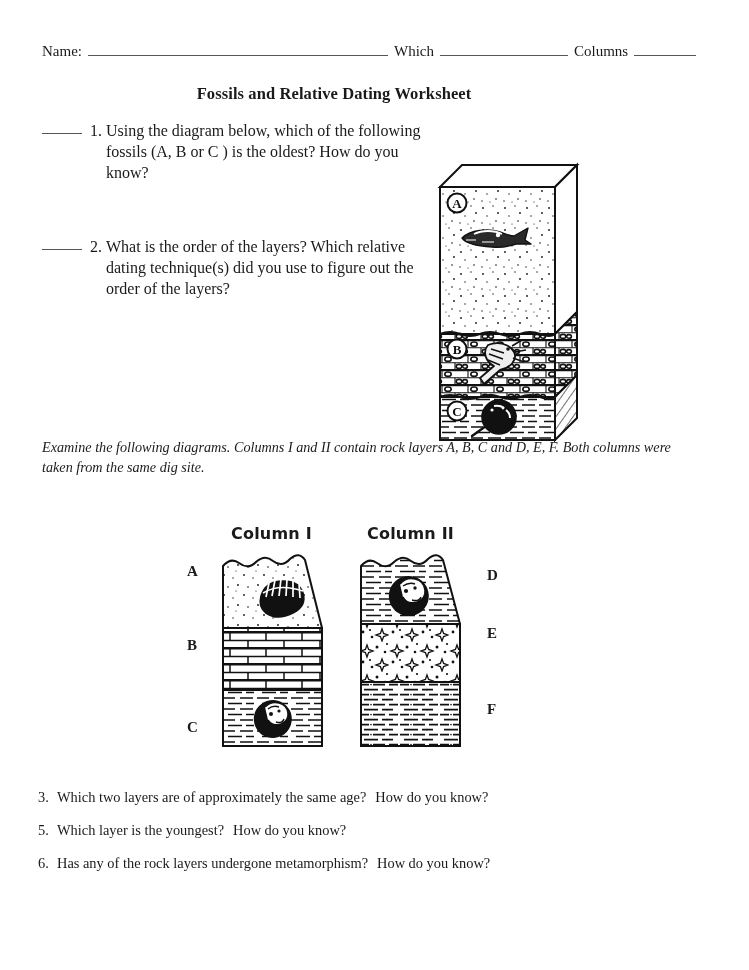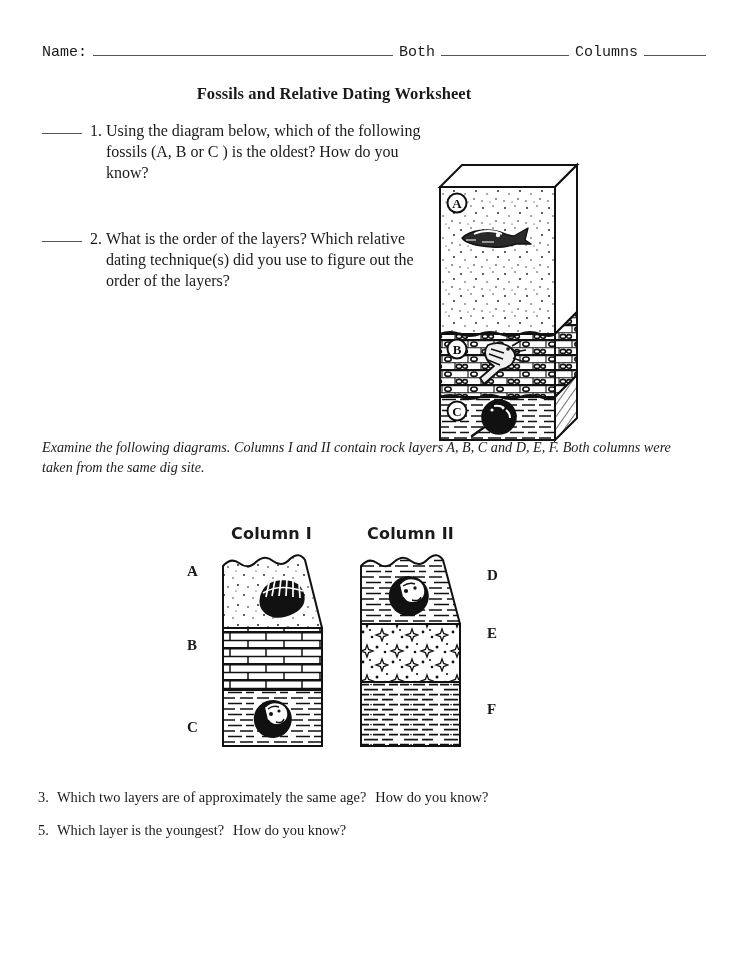--- a/index.html
+++ b/index.html
@@ -20,21 +20,20 @@
   
   #name-row {
     position: absolute;
     left: 42px;
     top: 42px;
     width: 665px;
     height: 22px;
     display: flex;
     align-items: baseline;
     font-size: 15px;
-    font-family: Liberation Mono, monospace;
   }
   .rule {
     border-bottom: 1.3px solid #555;
     height: 13px;
     margin: 0 6px;
     flex: 0 0 auto;
   }
   #name-rule   { width: 300px; }
   #date-rule   { width: 128px; }
   #period-rule { width: 62px; }
@@ -69,21 +68,21 @@
   .q-top .q-num {
     display: inline-block;
     width: 16px;
   }
   .q-top .q-body {
     display: inline-block;
     width: 330px;
     vertical-align: top;
   }
   #question-1 { left: 42px; top: 120px; }
-  #question-2 { left: 42px; top: 228px; }
+  #question-2 { left: 42px; top: 236px; }
 
   
   #block-diagram {
     position: absolute;
     left: 436px;
     top: 160px;
     width: 145px;
     height: 285px;
   }
   #block-svg { display: block; }
@@ -154,21 +153,21 @@
     width: 19px;
   }
   .gap { display: inline-block; width: 9px; }
 </style>
 </head>
 <body>
 
 <div id="name-row">
   <span>Name:</span>
   <span class="rule" id="name-rule"></span>
-  <span>Both</span>
+  <span>Which</span>
   <span class="rule" id="date-rule"></span>
   <span>Columns</span>
   <span class="rule" id="period-rule"></span>
 </div>
 
 <div id="worksheet-title">Fossils and Relative Dating Worksheet</div>
 
 <div class="q-top" id="question-1">
   <span class="q-blank"></span><span class="q-num">1.</span><span class="q-body">Using the diagram below, which of the following fossils (A, B or C ) is the oldest? How do you know?</span>
 </div>
@@ -392,13 +391,16 @@
   <div class="layer-label" id="label-F">F</div>
 </div>
 
 <div id="bottom-questions">
   <div class="q-bottom">
     <span class="q-num">3.</span><span>Which two layers are of approximately the same age?</span><span class="gap"></span><span>How do you know?</span>
   </div>
   <div class="q-bottom">
     <span class="q-num">5.</span><span>Which layer is the youngest?</span><span class="gap"></span><span>How do you know?</span>
   </div>
+  <div class="q-bottom">
+    <span class="q-num">6.</span><span>Has any of the rock layers undergone metamorphism?</span><span class="gap"></span><span>How do you know?</span>
+  </div>
 </div>
 
 </body></html>

